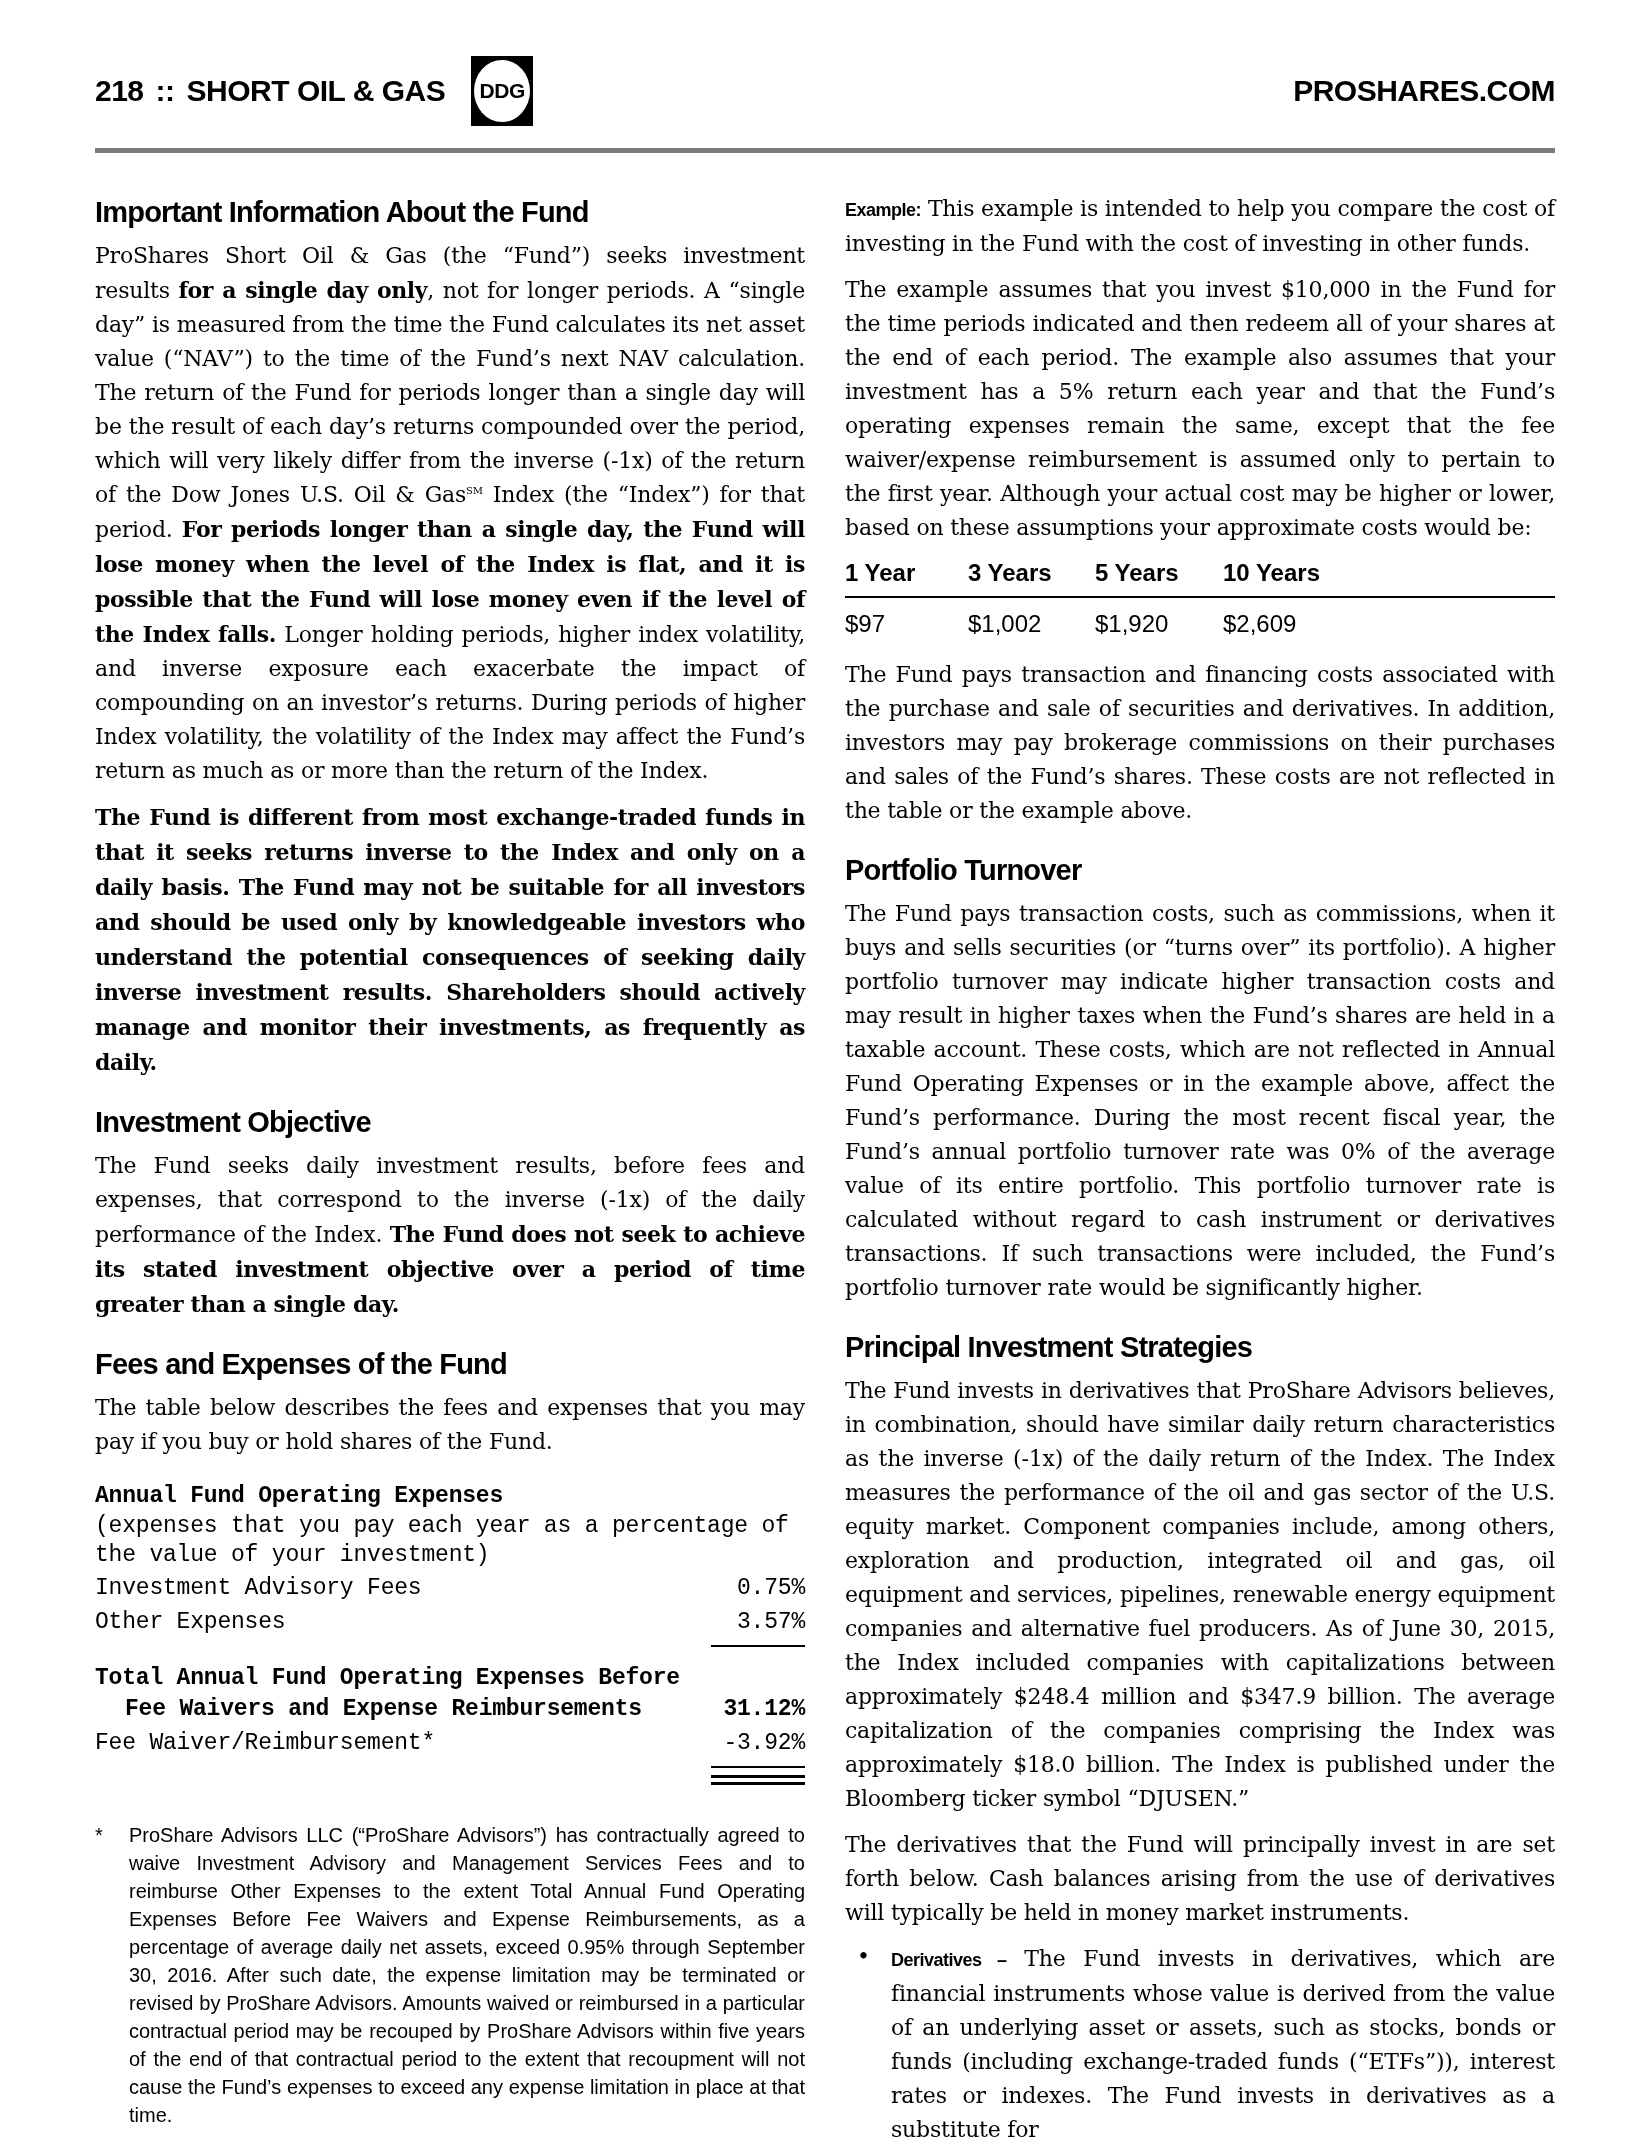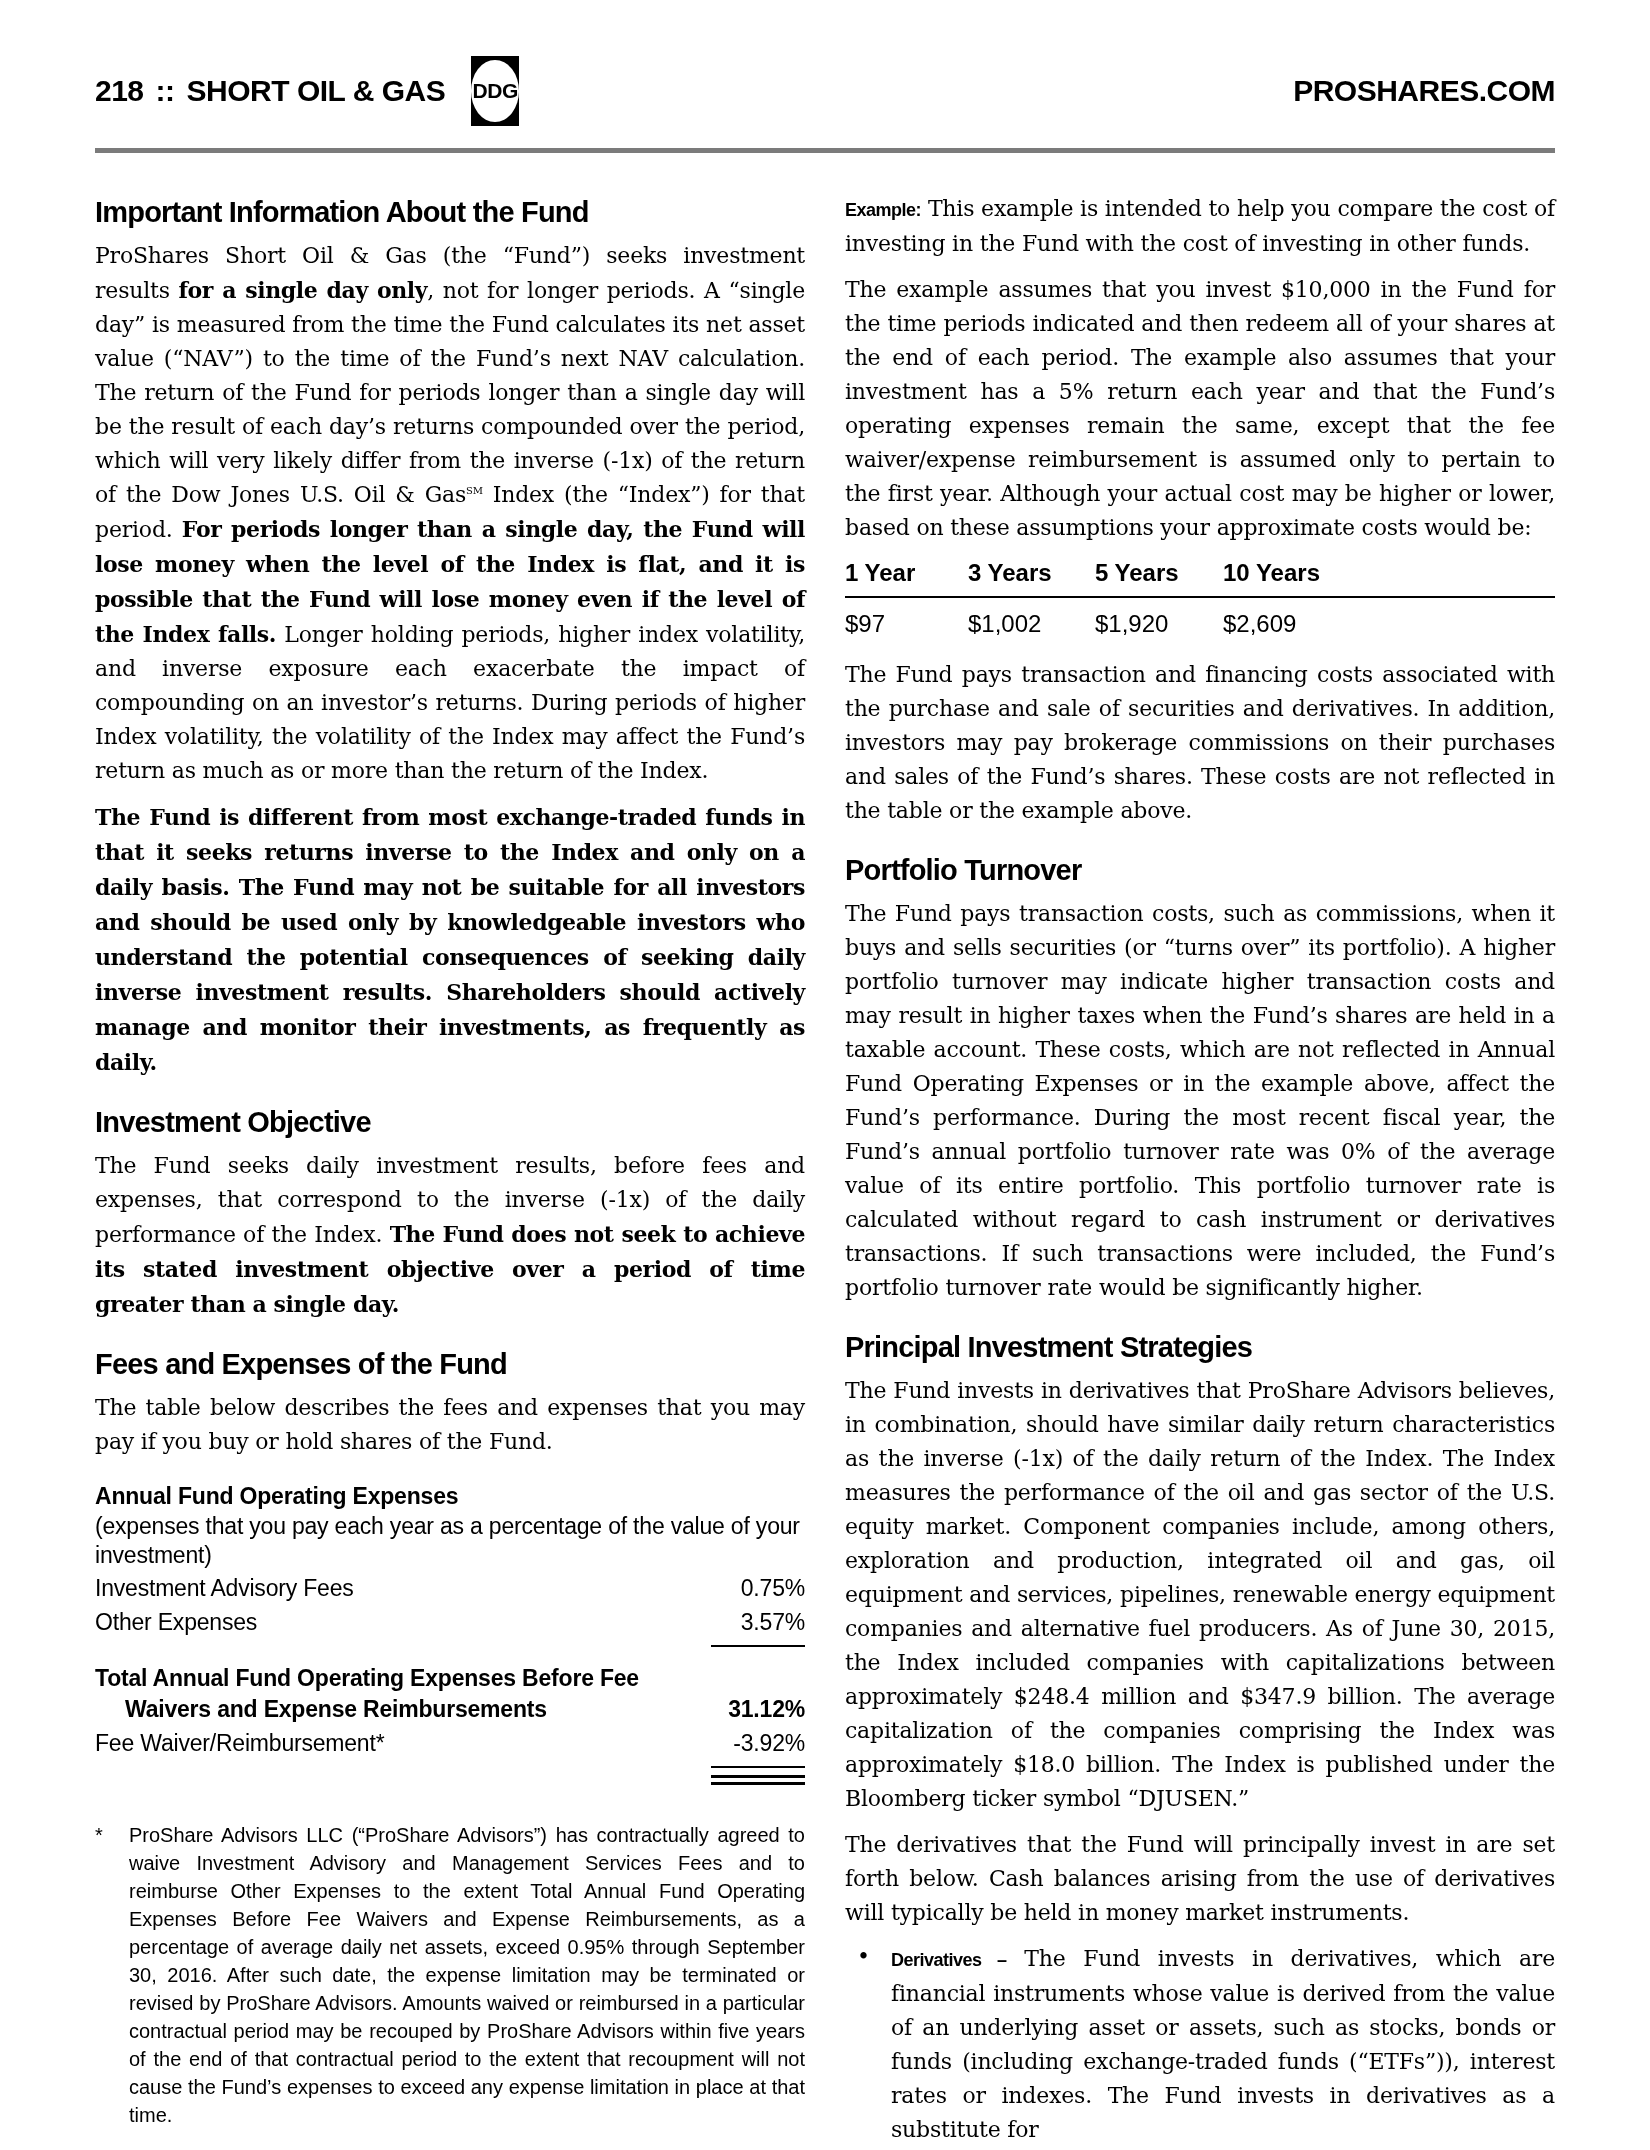--- a/index.html
+++ b/index.html
@@ -6,40 +6,40 @@
   html,body { width:1650px; height:2150px; }
   body { background:#ffffff; color:#000; font-family:"DejaVu Serif", serif; }
   .page { position:relative; width:1650px; height:2150px; background:#fff; overflow:hidden; }
 
   .header { position:absolute; top:56px; left:95px; right:95px;
             display:flex; justify-content:space-between; align-items:center;
             font-family:"Liberation Sans", sans-serif; font-weight:bold;
             font-size:30px; letter-spacing:-0.5px; }
   .header-left { display:flex; align-items:center; }
   .header-left .sep { margin:0 12px; }
-  .logo { width:48px; height:70px; background:#000; display:flex; align-items:center;
+  .logo { width:62px; height:70px; background:#000; display:flex; align-items:center;
           justify-content:center; margin-left:26px; }
   .logo-circle { width:56px; height:62px; background:#fff; border-radius:50%;
                  display:flex; align-items:center; justify-content:center;
                  font-size:21px; letter-spacing:-0.5px; }
   .hrule { position:absolute; top:148px; left:95px; width:1460px; height:5px; background:#7b7b7b; }
 
   .columns { position:absolute; top:192px; left:95px; width:1460px; display:flex; gap:40px; }
   .col { width:710px; }
 
   h2 { font-family:"Liberation Sans", sans-serif; font-size:29px; letter-spacing:-0.8px;
        margin:26px 0 10px 0; }
   .col > h2:first-child { margin-top:4px; }
 
   p { font-size:22px; line-height:34px; text-align:justify; margin-bottom:12px; letter-spacing:-0.2px; }
   .b  { font-weight:bold; letter-spacing:-0.4px; }
   .sb { font-family:"Liberation Sans", sans-serif; font-weight:bold; font-size:18px; letter-spacing:-0.5px; }
   .sup { font-size:10px; vertical-align:super; line-height:0; }
 
-  .fee-table { font-family:Liberation Sans, sans-serif; font-size:23px; margin-top:22px; letter-spacing:-0.2px; }
+  .fee-table { font-family:Liberation Mono, monospace; font-size:23px; margin-top:22px; letter-spacing:-0.2px; }
   .fee-title { font-weight:bold; line-height:31px; }
   .fee-sub { line-height:29px; margin-bottom:0; }
   .fee-row { display:flex; align-items:flex-end; line-height:31px; margin-top:3px; }
   .fee-row .fee-label { flex:1; padding-right:10px; }
   .fee-row.bold { font-weight:bold; }
   .fee-row.bold .fee-label { padding-left:30px; text-indent:-30px; }
   .fee-row.space { margin-top:16px; }
   .fee-val { white-space:nowrap; }
   .fee-rule { width:94px; margin-left:auto; border-top:2px solid #000; margin-top:7px; }
   .fee-rule.double { border-top:3px solid #000; border-bottom:3px solid #000; height:10px; }

